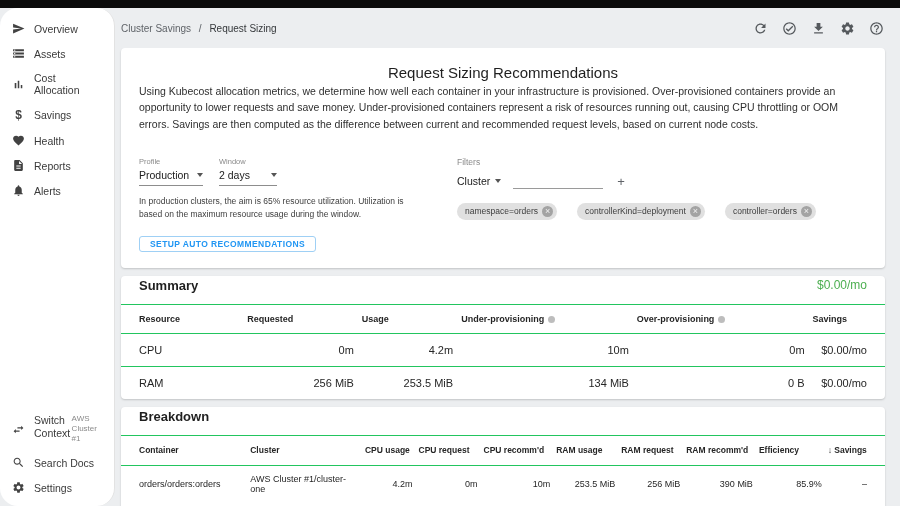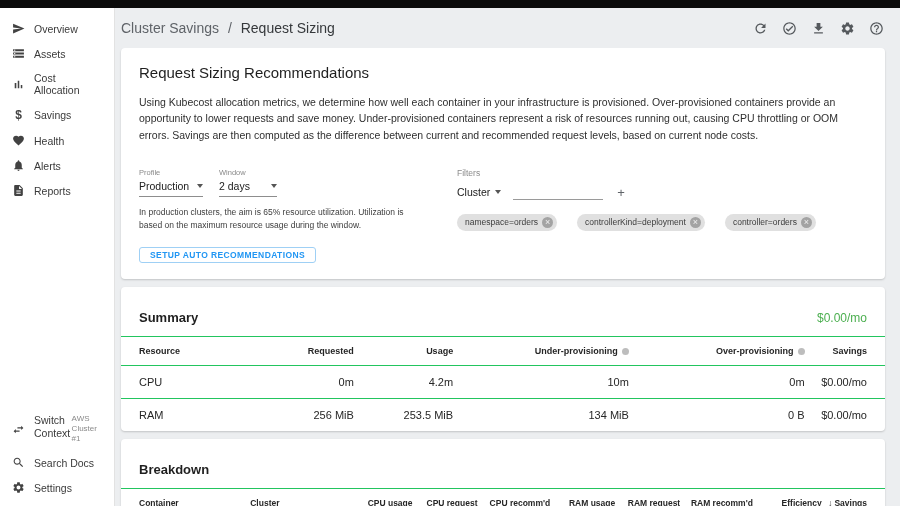--- a/index.html
+++ b/index.html
@@ -3,47 +3,47 @@
 <meta charset="utf-8">
 <style>
   * { margin:0; padding:0; box-sizing:border-box; }
   html,body { width:900px; height:506px; overflow:hidden; }
   body { font-family:"Liberation Sans", sans-serif; background:#eceef0; color:#212121; }
   .screen { width:900px; height:506px; display:flex; flex-direction:column; }
   .topbar { height:8px; background:#0b0b0b; flex:0 0 auto; }
   .app { flex:1; display:flex; min-height:0; }
 
   
-  .sidebar { width:115px; background:#ffffff; border-right:1px solid #e2e2e2; display:flex; flex-direction:column; padding-top:8px; flex:0 0 auto; }
+  .sidebar { width:115px; background:#ffffff; border-right:1px solid #e2e2e2; display:flex; flex-direction:column; padding-top:8px; flex:0 0 auto;border-radius:18px; }
   .nav-item { display:flex; align-items:center; gap:9px; padding:6px 12px; font-size:10.5px; color:#3a3a3a; cursor:pointer; }
   .nav-icon { width:13px; height:13px; flex:0 0 auto; display:flex; align-items:center; justify-content:center; }
   .nav-icon svg { width:13px; height:13px; fill:#424242; }
   .nav-glyph { width:13px; text-align:center; font-size:12px; font-weight:bold; color:#424242; }
   .sidebar-spacer { flex:1; }
   .nav-bottom { padding-bottom:6px; }
   .nav-texts { display:flex; flex-direction:row; line-height:1.25; }
   .nav-sublabel { font-size:8px; color:#8a8a8a; }
 
   
   .main { flex:1; display:flex; flex-direction:column; min-width:0; }
   .main-header { height:40px; display:flex; align-items:center; justify-content:space-between; padding:0 16px 0 6px; flex:0 0 auto; }
-  .breadcrumb { font-size:14px;text-align:right; }
+  .breadcrumb { font-size:10px;text-align:right; }
   .crumb.parent { color:#5f6368; cursor:pointer; }
   .crumb-sep { color:#5f6368; margin:0 5px; }
   .crumb.current { color:#35383b; }
   .header-actions { display:flex; align-items:center; gap:13px; }
   .icon-btn { background:none; border:none; cursor:pointer; width:16px; height:16px; padding:0; display:flex; align-items:center; justify-content:center; }
   .icon-btn svg { width:15px; height:15px; fill:#55595d; }
 
   .content { flex:1; padding:0 15px 0 6px; overflow:hidden; }
   .card { background:#ffffff; border-radius:4px; box-shadow:0 1px 2px rgba(0,0,0,0.18); margin-bottom:8px; }
 
   
   .rec-card { padding:16px 18px 16px 18px; }
-  .rec-card h1 { font-size:15px; font-weight:500; color:#1f1f1f; margin-bottom:13px; }
+  .rec-card h1 { font-size:15px; font-weight:500; color:#1f1f1f; margin-bottom:2px;text-align:center; }
   .desc { font-size:10.5px; line-height:1.55; color:#2f2f2f; margin-bottom:25px; }
   .controls { display:flex; align-items:flex-start; }
   .left-col { width:302px; flex:0 0 auto; }
   .selects-row { display:flex; gap:16px; }
   .select-field { cursor:pointer; }
   .field-label { display:block; font-size:7.5px; color:#8a8a8a; margin-bottom:3px; }
   .field-value-row { display:flex; align-items:center; justify-content:space-between; border-bottom:1px solid #8d8d8d; padding-bottom:4px; gap:8px; }
   .field-value { font-size:10.5px; color:#212121; }
   .profile-field .field-value-row { width:64px; }
   .window-field .field-value-row { width:58px; }
@@ -54,26 +54,26 @@
   .filter-row { display:flex; align-items:flex-end; margin-top:7px; }
   .select-inline { display:flex; align-items:center; gap:5px; font-size:10.5px; color:#212121; cursor:pointer; padding-bottom:2px; }
   .filter-input { border:none; border-bottom:1px solid #9a9a9a; width:90px; margin-left:12px; height:15px; font-size:10px; font-family:"Liberation Sans",sans-serif; background:transparent; outline:none; }
   .add-filter { background:none; border:none; font-size:13px; color:#5f6368; margin-left:12px; cursor:pointer; line-height:1; padding:0 2px 1px 2px; }
   .chips { display:flex; gap:20px; margin-top:14px; }
   .chip { display:inline-flex; align-items:center; background:#e0e0e0; border-radius:9px; height:17px; padding:0 4px 0 8px; font-size:8.5px; color:#3c3c3c; }
   .chip-close { width:11px; height:11px; border-radius:50%; background:#a3a3a3; color:#efefef; font-size:9px; line-height:11px; text-align:center; margin-left:4px; cursor:pointer; }
   .setup-btn { margin-top:16px; background:#ffffff; border:1px solid #9fd0f5; color:#2196f3; font-size:8.5px; letter-spacing:0.4px; padding:2px 10px; border-radius:3px; cursor:pointer; font-family:"Liberation Sans",sans-serif; font-weight:bold; }
 
   
-  .card-title-row { display:flex; align-items:center; justify-content:space-between; padding:23px 18px 11px 18px; }
+  .card-title-row { display:flex; justify-content:space-between; padding:2px 18px 11px 18px; }
   .card-title-row h2 { font-size:13px; font-weight:bold; color:#1f1f1f; }
   .total { font-size:12px; color:#4caf50; }
   table { width:100%; border-collapse:collapse; }
   th, td { border-top:1px solid #22c55e; }
-  th { font-size:9px; font-weight:bold; color:#262626; padding:8px 4px; text-align:right; vertical-align:middle; line-height:1.35; }
+  th { font-size:9px; font-weight:bold; color:#262626; padding:8px 4px; text-align:left; vertical-align:middle; line-height:1.35; }
   td { font-size:11px; color:#262626; padding:10px 4px; text-align:right; }
   th:first-child, td:first-child { text-align:left; padding-left:18px; }
   th:last-child, td:last-child { padding-right:18px; }
   .summary-table th:nth-child(1){width:16%;} .summary-table th:nth-child(2){width:15%;}
   .summary-table th:nth-child(3){width:13%;} .summary-table th:nth-child(4){width:23%;}
   .summary-table th:nth-child(5){width:23%;} .summary-table th:nth-child(6){width:10%;}
   .info-dot { display:inline-block; width:7px; height:7px; border-radius:50%; background:#bdbdbd; margin-left:4px; vertical-align:middle; cursor:pointer; }
   .breakdown-table th, .breakdown-table td { padding-left:3px; padding-right:3px; }
   .breakdown-table th:first-child, .breakdown-table td:first-child { padding-left:18px; }
   .breakdown-table th:last-child, .breakdown-table td:last-child { padding-right:18px; }
@@ -131,32 +131,32 @@
           <span class="nav-icon">
               <svg viewBox="0 0 24 24">
                 <path d="M12 21.35l-1.45-1.32C5.4 15.36 2 12.28 2 8.5 2 5.42 4.42 3 7.5 3c1.74 0 3.41.81 4.5 2.09C13.09 3.81 14.76 3 16.5 3 19.58 3 22 5.42 22 8.5c0 3.78-3.4 6.86-8.55 11.54L12 21.35z"></path>
               </svg>
             </span>
           <span>Health</span>
         </div>
         <div class="nav-item">
           <span class="nav-icon">
               <svg viewBox="0 0 24 24">
+                <path d="M14 2H6c-1.1 0-2 .9-2 2v16c0 1.1.9 2 2 2h12c1.1 0 2-.9 2-2V8l-6-6zm2 16H8v-2h8v2zm0-4H8v-2h8v2zm-3-5V3.5L18.5 9H13z"></path>
+              </svg>
+            </span>
+          <span>Reports</span>
+        </div>
+        <div class="nav-item">
+          <span class="nav-icon">
+              <svg viewBox="0 0 24 24">
                 <path d="M12 22c1.1 0 2-.9 2-2h-4c0 1.1.9 2 2 2zm6-6v-5c0-3.07-1.64-5.64-4.5-6.32V4c0-.83-.67-1.5-1.5-1.5s-1.5.67-1.5 1.5v.68C7.63 5.36 6 7.92 6 11v5l-2 2v1h16v-1l-2-2z"></path>
               </svg>
             </span>
           <span>Alerts</span>
-        </div>
-        <div class="nav-item">
-          <span class="nav-icon">
-              <svg viewBox="0 0 24 24">
-                <path d="M14 2H6c-1.1 0-2 .9-2 2v16c0 1.1.9 2 2 2h12c1.1 0 2-.9 2-2V8l-6-6zm2 16H8v-2h8v2zm0-4H8v-2h8v2zm-3-5V3.5L18.5 9H13z"></path>
-              </svg>
-            </span>
-          <span>Reports</span>
         </div>
       </nav>
       <div class="sidebar-spacer"></div>
       <div class="nav-bottom">
         <div class="nav-item">
           <span class="nav-icon">
               <svg viewBox="0 0 24 24">
                 <path d="M6.99 11L3 15l3.99 4v-3H14v-2H6.99v-3zM21 9l-3.99-4v3H10v2h7.01v3L21 9z"></path>
               </svg>
             </span>

